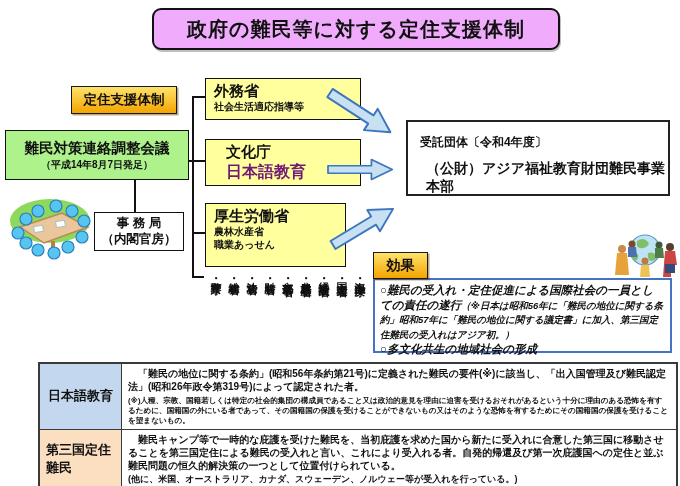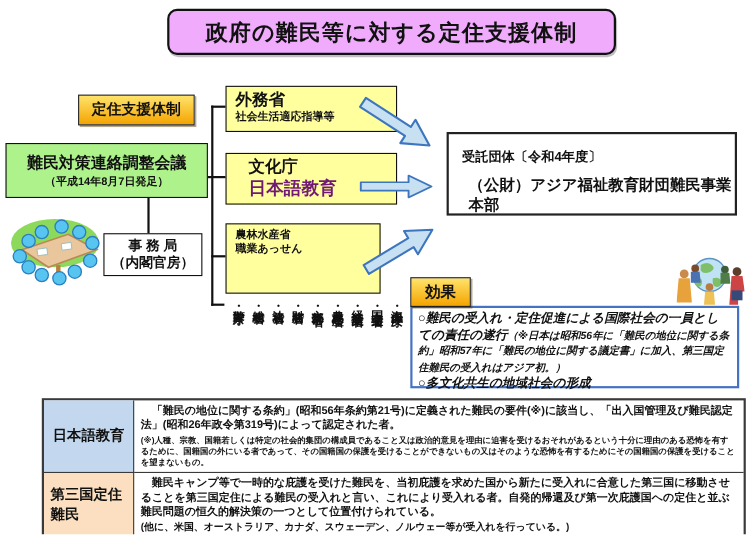--- a/index.html
+++ b/index.html
@@ -151,20 +151,21 @@
     <div class="name">外務省</div>
     <div class="sub">社会生活適応指導等</div>
   </div>
 
   <div class="abs ybox bunkacho">
     <div class="name">文化庁</div>
     <div class="sub-red">日本語教育</div>
   </div>
 
   <div class="abs ybox kosei">
+    <div class="name">厚生労働省</div>
     <div class="sub">農林水産省</div>
     <div class="sub">職業あっせん</div>
   </div>
 
   <div class="abs others">
     <div class="vcol">・警察庁</div>
     <div class="vcol">・総務省</div>
     <div class="vcol">・法務省</div>
     <div class="vcol">・財務省</div>
     <div class="vcol">・文部科学省</div>

